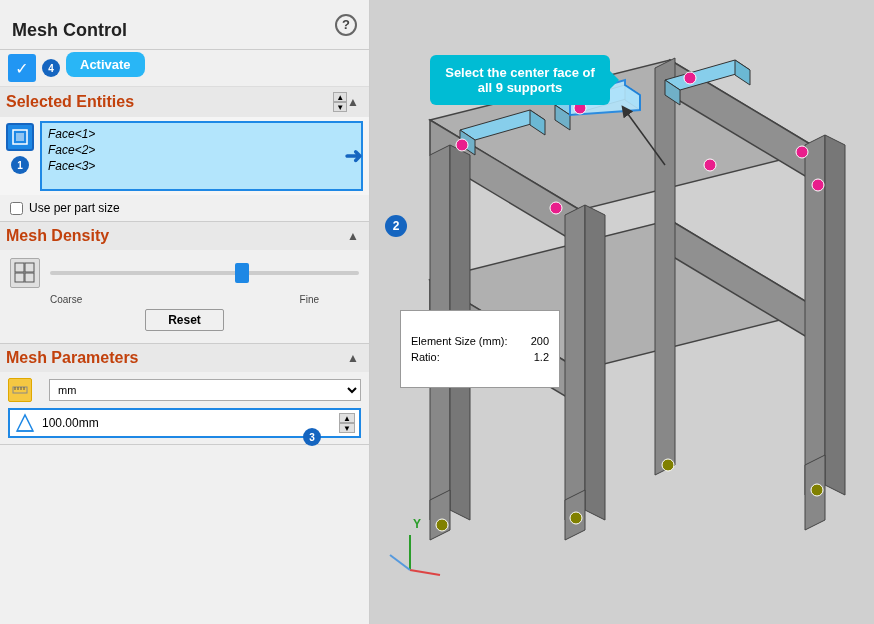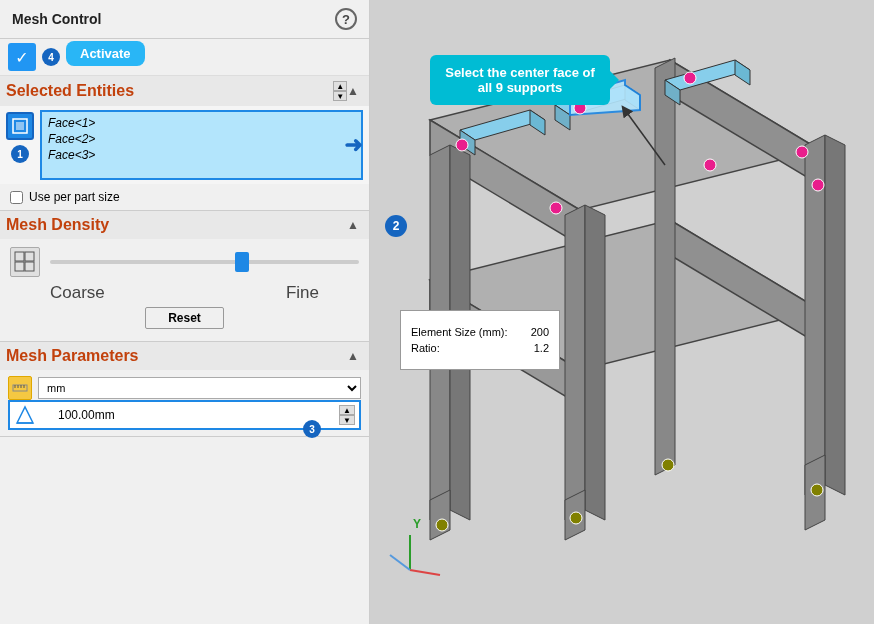--- a/index.html
+++ b/index.html
@@ -27,23 +27,24 @@
     .panel-header {
       background: #f0f0f0;
       padding: 8px 12px;
       display: flex;
       align-items: center;
       justify-content: space-between;
       border-bottom: 1px solid #ccc;
     }
 
     .panel-title {
-      font-size: 14px;
+      font-size: 18px;
       font-weight: bold;
       color: #222;
+      margin-top: 12px;
     }
 
     .help-btn {
       width: 22px;
       height: 22px;
       border-radius: 50%;
       border: 2px solid #666;
       background: #f0f0f0;
       display: flex;
       align-items: center;
@@ -259,21 +260,21 @@
       border-radius: 2px;
       top: -8px;
       left: 60%;
       cursor: pointer;
     }
 
     .density-labels {
       display: flex;
       justify-content: space-between;
       padding: 0 40px;
-      font-size: 17px;
+      font-size: 10px;
       color: #444;
       margin-bottom: 4px;
     }
 
     .reset-btn {
       display: block;
       margin: 0 auto 4px auto;
       padding: 3px 22px;
       background: #f0f0f0;
       border: 1px solid #999;
@@ -284,21 +285,22 @@
     }
 
     
     .mesh-params-body {
       padding: 6px 8px;
     }
 
     .param-row {
       display: flex;
       align-items: center;
-      gap: 6px;
+      gap: 17px;
+      margin-bottom: 6px;
     }
 
     .param-icon {
       width: 24px;
       height: 24px;
       background: #f5c842;
       border: 1px solid #e0a800;
       border-radius: 2px;
       display: flex;
       align-items: center;
@@ -311,21 +313,21 @@
       height: 22px;
       border: 1px solid #aaa;
       background: white;
       font-size: 11px;
       padding: 0 4px;
     }
 
     .param-input-row {
       display: flex;
       align-items: center;
-      gap: 22px;
+      gap: 6px;
       border: 2px solid #1e88e5;
       padding: 2px 4px;
       background: white;
       position: relative;
     }
 
     .param-input-icon {
       width: 22px;
       height: 22px;
       display: flex;
@@ -366,21 +368,21 @@
       overflow: hidden;
     }
 
     
     .callout-box {
       position: absolute;
       top: 310px;
       left: 30px;
       background: white;
       border: 1px solid #999;
-      padding: 13px 10px;
+      padding: 22px 10px;
       font-size: 11px;
       min-width: 160px;
     }
 
     .callout-row {
       display: flex;
       justify-content: space-between;
       gap: 10px;
       padding: 2px 0;
     }

